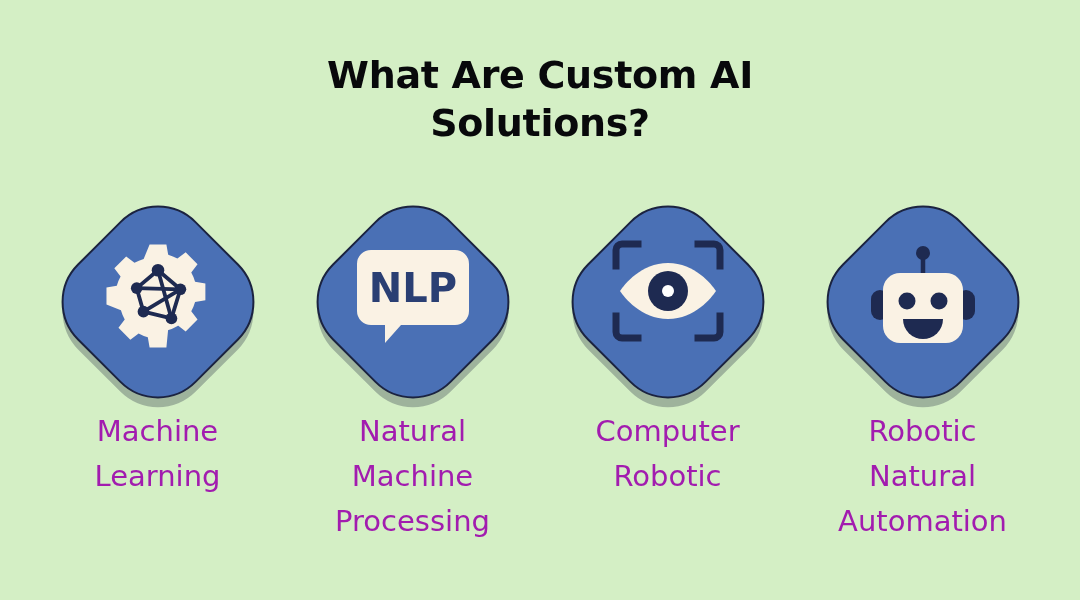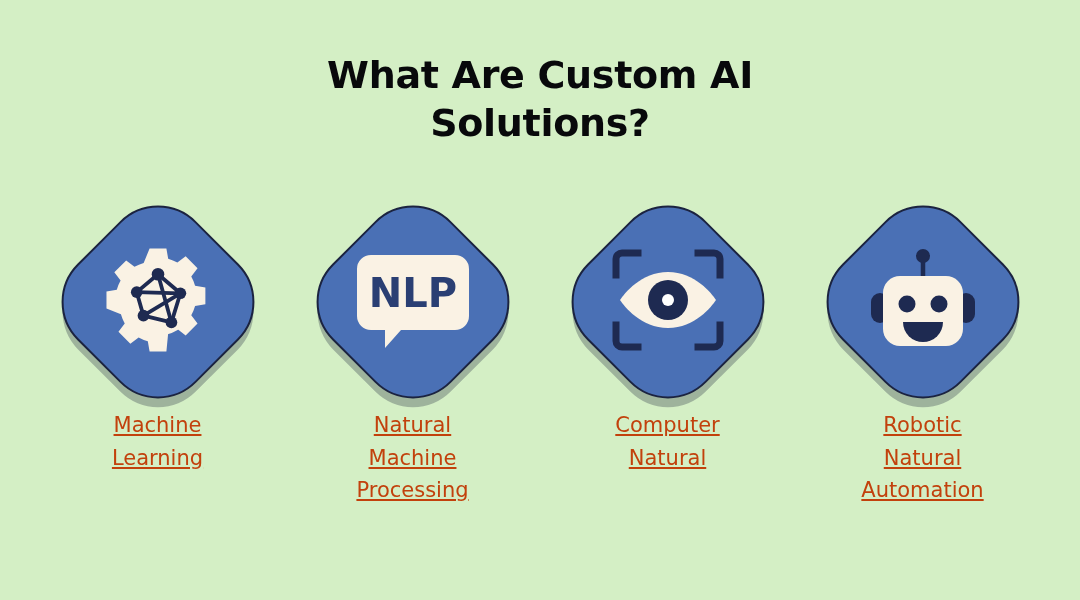--- a/index.html
+++ b/index.html
@@ -75,37 +75,35 @@
     transform: rotate(45deg);
     box-shadow: 7px 7px 0 -1px rgba(32,40,62,0.30);
     box-sizing: border-box;
   }
   .glyph {
     position: relative;
     z-index: 2;
     width: 120px;
     height: 120px;
     display: flex;
-    align-items: center;
     justify-content: center;
   }
   .glyph svg { display: block; }
 
   
   .label {
     margin-top: 14px;
     text-align: center;
     font-family: "DejaVu Sans", sans-serif;
-    font-size: 21px;
+    font-size: 29px;
     font-weight: normal;
     line-height: 1.55;
-    color: #c2410c;
+    color: #a21caf;
     white-space: pre-line;
     max-width: 240px;
-    text-decoration: underline;
   }
 </style>
 </head>
 <body>
 
 <div id="slide">
 
   <div id="title">What Are Custom AI
 Solutions?</div>
 
@@ -168,21 +166,21 @@
               <path d="M108 76 v16 a6 6 0 0 1-6 6 H86"></path>
               <path d="M26 98 H10 a6 6 0 0 1-6-6 V76"></path>
             </g>
             <path fill="#faf2e4" d="M56 23 C83 23 100 45 104 51 C100 57 83 79 56 79 C29 79 12 57 8 51 C12 45 29 23 56 23 Z"></path>
             <circle cx="56" cy="51" r="20" fill="#1e2a51"></circle>
             <circle cx="56" cy="51" r="6" fill="#ffffff"></circle>
           </svg>
         </div>
       </div>
       <div class="label">Computer
-Natural</div>
+Robotic</div>
     </div>
 
     <div class="card">
       <div class="badge-wrap">
         <div class="diamond"></div>
         <div class="glyph">
           <svg width="114" height="114" viewBox="0 0 114 114">
             <line x1="57" y1="16" x2="57" y2="36" stroke="#1e2a51" stroke-width="4.5" stroke-linecap="round"></line>
             <circle cx="57" cy="13" r="7" fill="#1e2a51"></circle>
             <rect x="5" y="50" width="18" height="30" rx="9" fill="#1e2a51"></rect>

